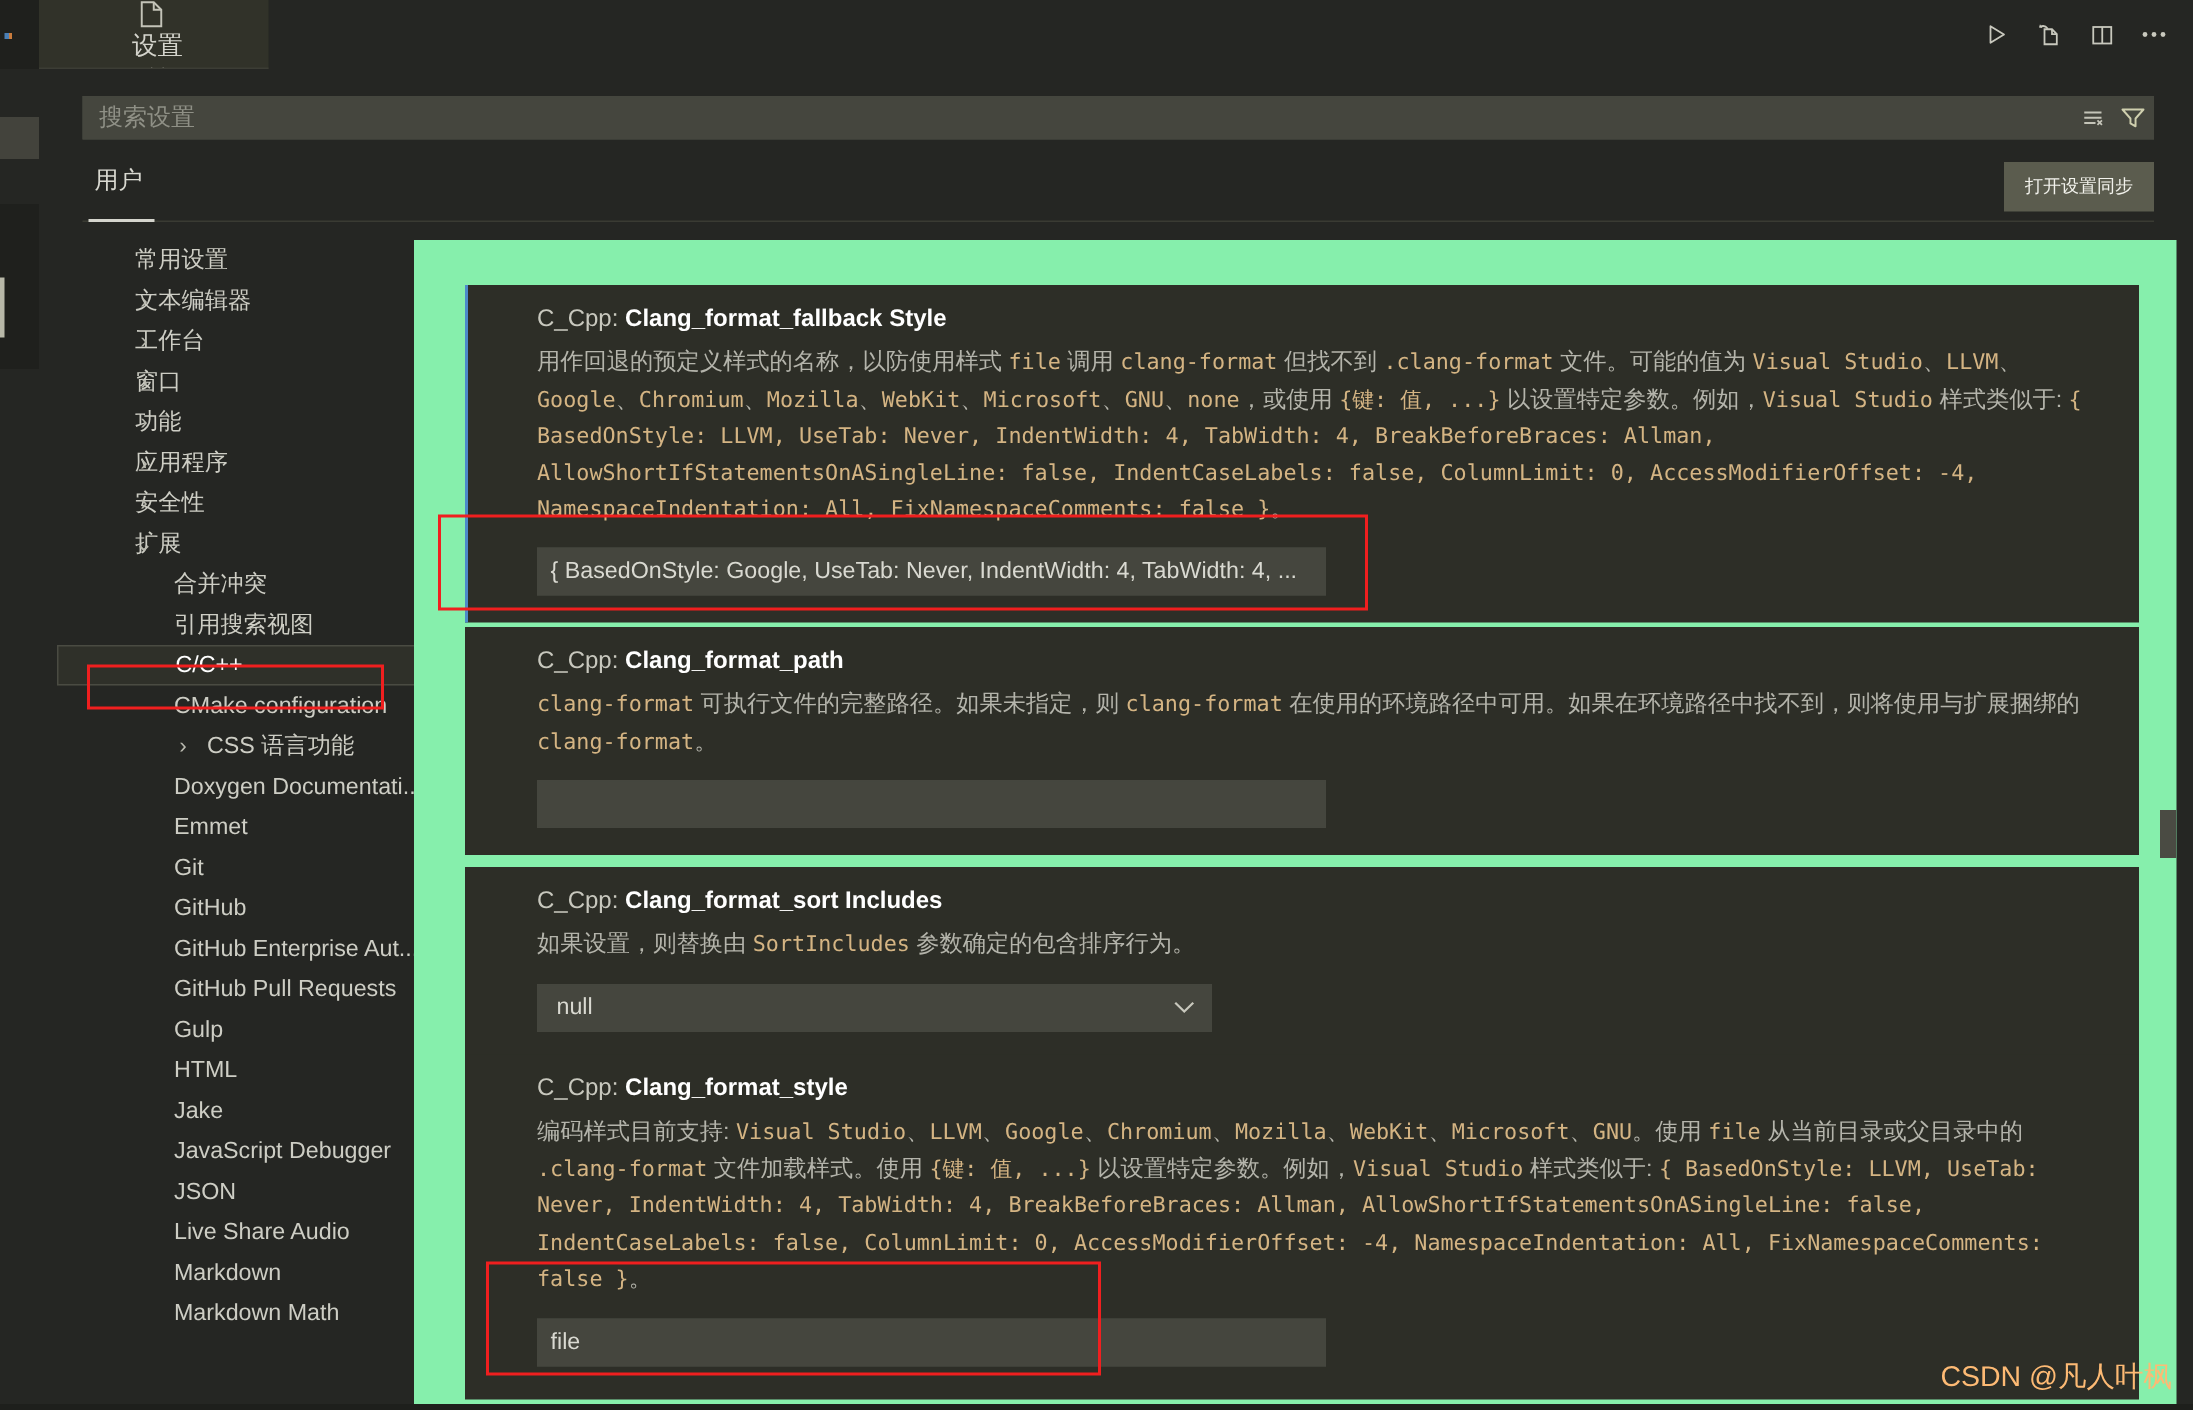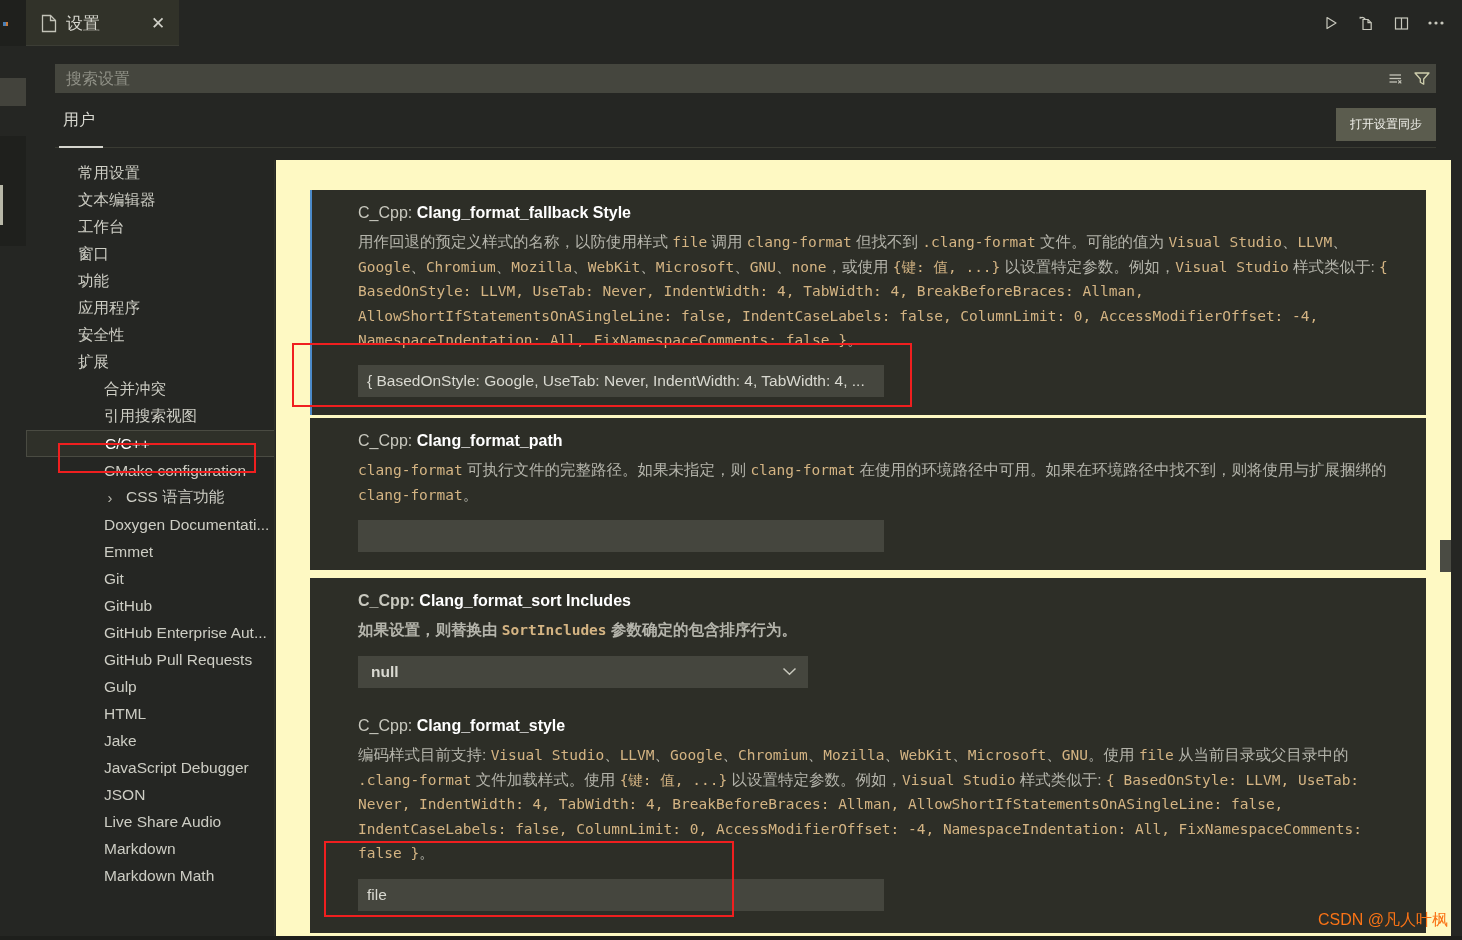--- a/index.html
+++ b/index.html
@@ -20,21 +20,21 @@
   .ls-dot i { display:block; width:2px; height:4px; background:#c97b3c; margin-left:3px; }
   .ls-hl { position: absolute; left: 0; top: 78px; width: 26px; height: 28px; background: #43433c; }
   .ls-dark-b { position: absolute; left: 0; top: 136px; width: 26px; height: 110px; background: #1f201d; }
   .ls-bar { position: absolute; left: 0; top: 185px; width: 3px; height: 40px; background: #b8b8a8; }
 
   
   .tabbar { position: absolute; left: 26px; top: 0; width: 1436px; height: 46px; background: #252623; }
   .tab {
     position: absolute; left: 0; top: 0; width: 153px; height: 46px;
     background: #313229; display: flex; align-items: center; padding: 0 10px 0 15px;
-    color: #d4d4cc; font-size: 17px;
+    color: #d4d4cc; font-size: 17px; flex-direction: column;
   }
   .tab .file-ic { width: 16px; height: 19px; margin-right: 9px; position: relative; flex: 0 0 auto; }
   .tab .file-ic svg { display: block; }
   .tab-label { flex: 1 1 auto; white-space: nowrap; }
   .tab-close { width: 22px; height: 22px; display:flex; align-items:center; justify-content:center; color:#d0d0c8; font-size:17px; line-height:1; }
   .tab-underline { position:absolute; left:0; bottom:0; width:153px; height:1px; background:#3c3d35; }
 
   .tb-actions { position: absolute; right: 12px; top: 0; height: 46px; display: flex; align-items: center; gap: 7px; }
   .tb-btn { width: 28px; height: 28px; display:flex; align-items:center; justify-content:center; color:#c8c8bd; }
 
@@ -56,38 +56,38 @@
   .utab { position: absolute; left: 37px; top: 10px; color: #d9d9d1; font-size: 16px; padding-bottom: 9px; }
   .utab-line { position: absolute; left: 33px; top: 46px; width: 44px; height: 2px; background: #d4d4cc; }
   .split-line { position: absolute; left: 29px; top: 47px; width: 1381px; height: 1px; background: #3a3b33; }
   .syncbtn {
     position: absolute; right: 26px; top: 8px; height: 33px; padding: 0 14px;
     background: #5b5c4e; color: #f2f2ec; font-size: 12px; display:flex; align-items:center;
     border: 0; cursor: pointer;
   }
 
   
-  .tree { position: absolute; left: 26px; top: 160px; width: 249px; height: 780px; background: #252623; overflow: hidden; }
+  .tree { position: absolute; left: 38px; top: 160px; width: 249px; height: 780px; background: #252623; overflow: hidden; }
   .tree-item {
     height: 27px; display: flex; align-items: center; color: #cdcdc4; font-size: 15.5px;
     padding-left: 52px; position: relative; white-space: nowrap;
   }
   .tree-item.lvl0 { padding-left: 52px; }
   .tree-item.lvl1 { padding-left: 78px; }
   .tree-item .twisty {
     position: absolute; left: 50px; width: 16px; text-align: center;
     color: #b9b9af; font-size: 12px; line-height: 1;
   }
   .tree-item.lvl1 .twisty { left: 76px; }
   .tree-item.lvl1.haschild { padding-left: 100px; }
   .tree-item.selected { background: #2f3029; color: #ffffff; font-weight: normal; border: 1px solid #4a4b42; }
   .tree-divider { position:absolute; right:0; top:0; width:1px; height:780px; background:#2f302a; }
 
   
-  .content { position: absolute; left: 276px; top: 160px; width: 1175px; height: 780px; background: #fef9c3; overflow: hidden; }
+  .content { position: absolute; left: 276px; top: 160px; width: 1175px; height: 780px; background: #86efac; overflow: hidden; }
   .card { position: absolute; left: 34px; background: #2d2e27; padding: 14px 20px 18px 48px; }
   .set-title { font-size: 16px; color: #c8c8be; margin-bottom: 8px; white-space: nowrap; }
   .set-title b { color: #ffffff; }
   .set-desc { font-size: 15.5px; line-height: 23.5px; color: #b4b4ab; }
   .set-desc .code { font-family: "DejaVu Sans Mono", monospace; color: #d4b483; font-size: 14.5px; }
 
   .txtfield {
     margin-top: 13px; height: 32px; background: #45463e; border: 1px solid #45463e;
     display: flex; align-items: center; padding: 0 8px; color: #d9d9d1; font-size: 15.5px;
   }
@@ -103,21 +103,21 @@
   .chev { color: #c8c8bd; font-size: 12px; }
 
   
   .annot { position: absolute; border: 2px solid #f01f1f; pointer-events: none; }
 
   
   .vscroll { position: absolute; right: 0; width: 11px; background: transparent; }
   .vscroll .thumb { position: absolute; left: 0; width: 11px; background: #4a4b43; }
 
   .watermark {
-    position: absolute; right: 14px; bottom: 9px; color: #f97316; font-size: 16px;
+    position: absolute; right: 14px; bottom: 9px; color: #fdba74; font-size: 19px;
   }
   .bottom-strip { position: absolute; left: 0; bottom: 0; width: 1462px; height: 4px; background: #1e1f1c; }
 </style>
 </head>
 <body>
 
 <div id="app">
 
   <div class="left-strip">
     <div class="ls-dark-a">
@@ -304,21 +304,21 @@
             <input type="text" value="{ BasedOnStyle: Google, UseTab: Never, IndentWidth: 4, TabWidth: 4, ..." style="">
           </div>
         </div>
         <div class="card" style="top: 258px; width: 1116px; min-height: 145px; left: 34px;">
           <div class="set-title"><span>C_Cpp: </span><b>Clang_format_path</b></div>
           <div class="set-desc"><span class="code">clang-format</span> 可执行文件的完整路径。如果未指定，则 <span class="code">clang-format</span> 在使用的环境路径中可用。如果在环境路径中找不到，则将使用与扩展捆绑的 <span class="code">clang-format</span>。</div>
           <div class="txtfield" style="width: 526px;">
             <input type="text" style="">
           </div>
         </div>
-        <div class="card" style="top: 418px; width: 1116px; min-height: 125px; left: 34px; font-weight: bold;">
+        <div class="card" style="top: 418px; width: 1116px; min-height: 125px; left: 34px;">
           <div class="set-title"><span>C_Cpp: </span><b>Clang_format_sort Includes</b></div>
           <div class="set-desc">如果设置，则替换由 <span class="code">SortIncludes</span> 参数确定的包含排序行为。</div>
           <div class="selfield" style="width: 450px;">
             <span>null</span>
             <span class="chev"><svg width="15" height="9" viewBox="0 0 15 9">
                 <path d="M1.5 1.5 7.5 7.3 13.5 1.5" fill="none" stroke="#c8c8bd" stroke-width="1.5"></path>
               </svg></span>
           </div>
         </div>
         <div class="card" style="top: 543px; width: 1116px; min-height: 230px; left: 34px;">

